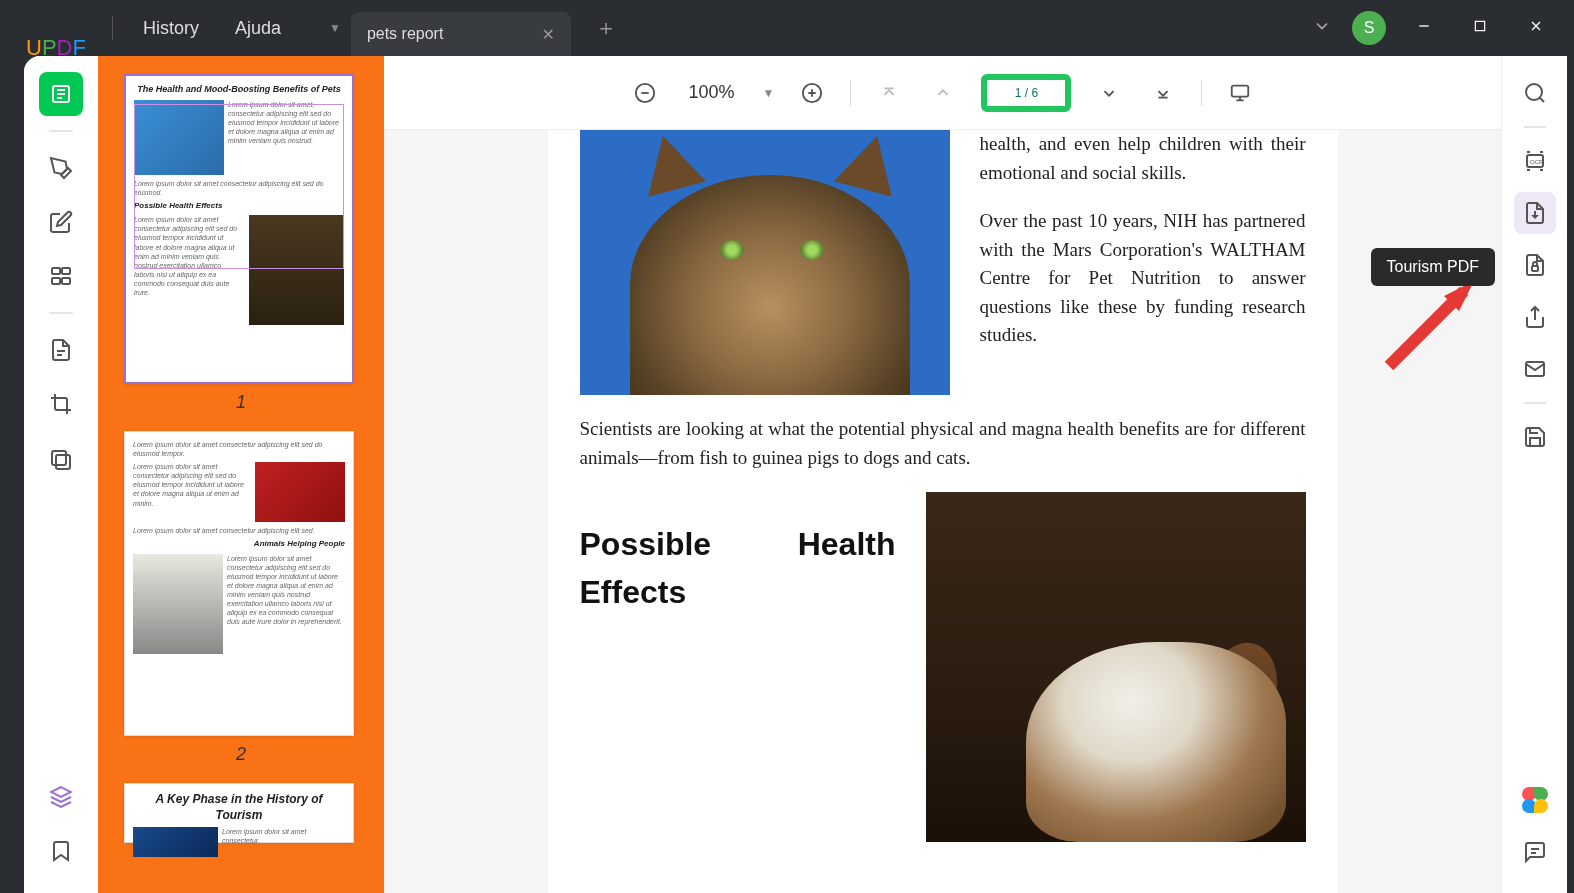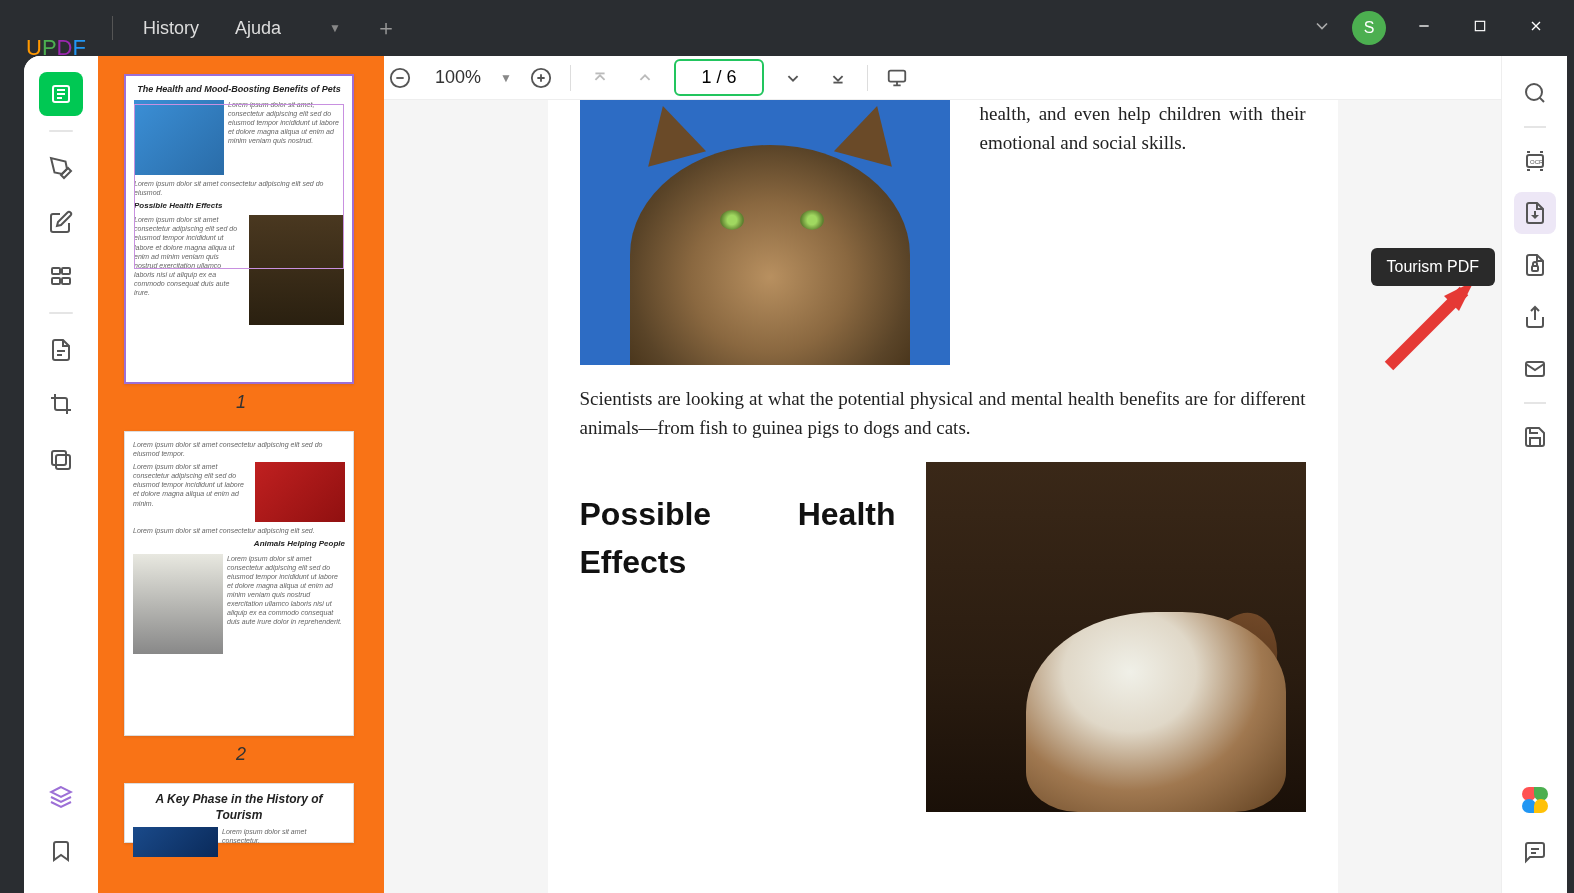--- a/index.html
+++ b/index.html
@@ -42,27 +42,27 @@
 .thumb-img { background: linear-gradient(135deg, #3b8fd6, #2a6ca8); display: inline-block; }
 .thumb-img.cat { width: 90px; height: 75px; }
 .thumb-img.dog { width: 95px; height: 110px; float: right; margin-left: 4px; background: linear-gradient(180deg, #4a3820, #2a2010); }
 .thumb-img.red { background: linear-gradient(135deg, #c02020, #901010); }
 .thumb-row { display: flex; gap: 4px; margin-bottom: 4px; }
 .thumb-text { flex: 1; }
 .thumb-subtitle { font-weight: bold; font-size: 8px; color: #222; margin: 4px 0; }
 .sel-box { position: absolute; border: 1px solid #c890e0; top: 28px; left: 8px; right: 8px; height: 165px; pointer-events: none; }
 
 .doc-area { flex: 1; display: flex; flex-direction: column; background: #f5f5f5; position: relative; }
-.doc-toolbar { height: 44px; display: flex; align-items: center; justify-content: flex-start; gap: 13px; background: #fff; border-bottom: 1px solid #eee; }
+.doc-toolbar { height: 74px; display: flex; align-items: center; justify-content: center; gap: 22px; background: #fff; border-bottom: 1px solid #eee; }
 .dt-btn { width: 32px; height: 32px; display: flex; align-items: center; justify-content: center; cursor: pointer; color: #555; border-radius: 6px; }
 .dt-btn svg { width: 22px; height: 22px; }
 .dt-sep { width: 1px; height: 26px; background: #ddd; }
 .zoom-disp { font-size: 18px; color: #333; padding: 0 6px; }
 .zoom-dd { color: #888; cursor: pointer; font-size: 12px; }
-.page-input { border: 2px solid #22c55e; border-radius: 6px; padding: 6px 14px; font-size: 18px; color: #000000; width: 90px; text-align: center; }
+.page-input { border: 6px solid #22c55e; border-radius: 6px; padding: 6px 14px; font-size: 12px; color: #0f766e; width: 90px; text-align: center; }
 
 .doc-scroll { flex: 1; overflow: auto; display: flex; justify-content: center; padding: 0; }
 .doc-page { background: #fff; width: 790px; padding: 0 32px 30px 32px; font-size: 19px; line-height: 1.5; color: #222; }
 .doc-row1 { display: flex; gap: 30px; }
 .doc-cat-img { width: 370px; height: 265px; background: linear-gradient(160deg, #2d6cc4 0%, #2d6cc4 100%); position: relative; flex-shrink: 0; overflow: hidden; }
 .cat-body { position:absolute; bottom:0; left:50px; width:280px; height:220px; background: radial-gradient(ellipse at 50% 60%, #b89060 0%, #8a6840 40%, #5a4428 70%, #3a2810 100%); border-radius: 50% 50% 0 0; }
 .cat-ear1 { position:absolute; top:5px; left:60px; width:0; height:0; border-left:30px solid transparent; border-right:30px solid transparent; border-bottom:55px solid #6a4a28; transform: rotate(-15deg); }
 .cat-ear2 { position:absolute; top:5px; right:50px; width:0; height:0; border-left:30px solid transparent; border-right:30px solid transparent; border-bottom:55px solid #6a4a28; transform: rotate(15deg); }
 .cat-eye { position:absolute; width:24px; height:20px; background: radial-gradient(circle, #a0d860 30%, #608030 70%); border-radius: 50%; top:110px; }
 .cat-eye.l { left:140px; } .cat-eye.r { left:220px; }
@@ -98,20 +98,24 @@
 
 <div class="titlebar">
   <div class="logo">
     <span class="u">U</span><span class="p">P</span><span class="d">D</span><span class="f">F</span>
   </div>
   <div class="divider-v"></div>
   <div class="menu-item">History</div>
   <div class="menu-item">Ajuda</div>
   <div class="tab-area">
     <div class="menu-dd">▼</div>
+    <div class="tab">
+      <span>pets report</span>
+      <span class="tab-close">✕</span>
+    </div>
     <div class="tab-add">＋</div>
   </div>
   <div class="win-right">
     <div class="chev-d">
       <svg viewBox="0 0 24 24" width="20" height="20" fill="none" stroke="currentColor" stroke-width="2">
           <path d="M6 9l6 6 6-6"></path>
         </svg>
     </div>
     <div class="avatar">S</div>
     <div class="win-btn">
@@ -305,23 +309,24 @@
         <div class="doc-row1">
           <div class="doc-cat-img">
             <div class="cat-ear1"></div>
               <div class="cat-ear2"></div>
             <div class="cat-body"></div>
             <div class="cat-eye l"></div>
               <div class="cat-eye r"></div>
           </div>
           <div class="doc-text1">
             <p class="doc-para">health, and even help children with their emotional and social skills.</p>
-          </div>
-        </div>
-        <p class="doc-para" style="margin-top:20px;">Scientists are looking at what the potential physical and mental health benefits are for different animals—from fish to guinea pigs to dogs and cats.</p>
+            <p class="doc-para">Over the past 10 years, NIH has partnered with the Mars Corporation's WALTHAM Centre for Pet Nutrition to answer questions like these by funding research studies.</p>
+          </div>
+        </div>
+        <p class="doc-para" style="margin-top:20px;">Scientists are looking at what the potential physical and magna health benefits are for different animals—from fish to guinea pigs to dogs and cats.</p>
         <div class="doc-row2">
           <div class="doc-text2">
             <h2 class="doc-h2">Possible Health Effects</h2>
 
           </div>
           <div class="doc-dog-img">
             <div class="dog-ear"></div>
             <div class="dog-body"></div>
           </div>
         </div>

